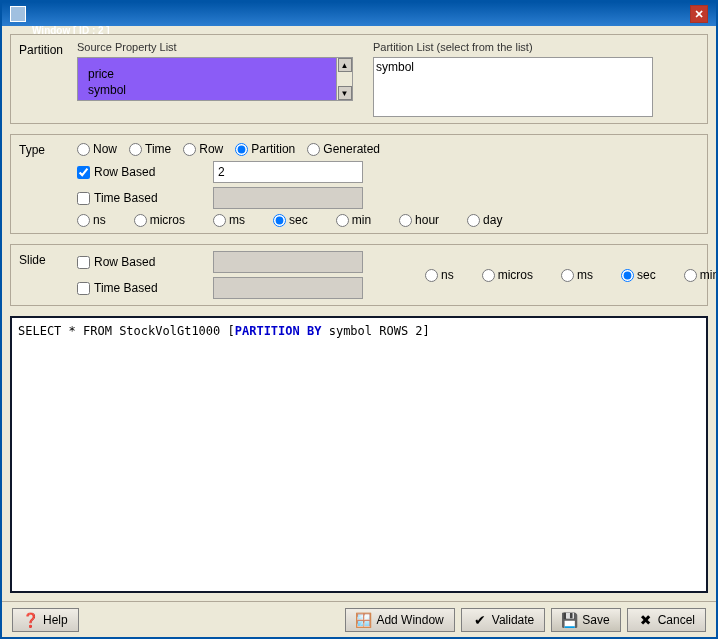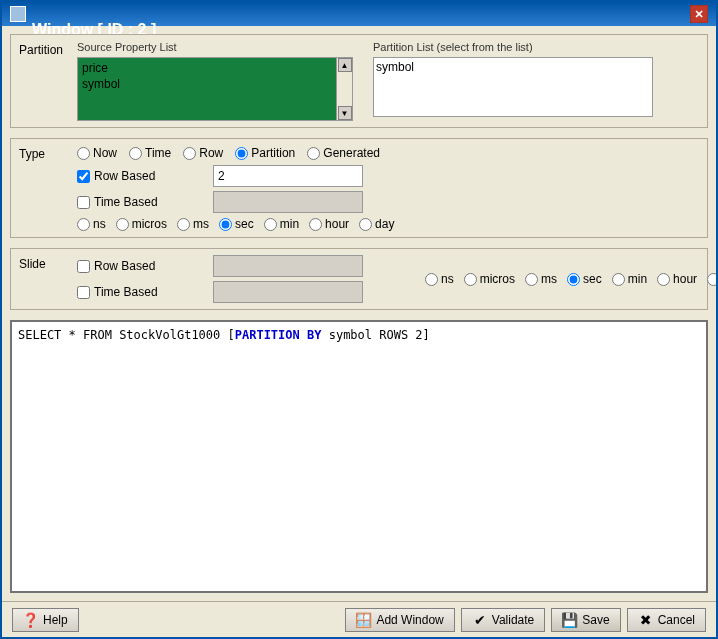--- a/index.html
+++ b/index.html
@@ -33,21 +33,21 @@
       align-items: center;
       gap: 6px;
     }
     .title-icon {
       width: 16px;
       height: 16px;
       background: #a0c0e0;
       border: 1px solid white;
     }
     .title-text {
-      font-size: 16px;
+      font-size: 10px;
       font-weight: bold;
       color: white;
       margin-top: 32px;
     }
     .close-btn {
       width: 18px;
       height: 18px;
       background: #c0392b;
       border: 1px solid #a93226;
       color: white;
@@ -70,25 +70,25 @@
       font-size: 11px;
       color: #333;
       margin-bottom: 4px;
     }
     .list-container {
       position: relative;
       display: flex;
     }
     .list-box {
       width: 260px;
-      height: 64px;
+      height: 44px;
       border: 1px solid #999;
-      background: #15803d;
+      background: #8b5cf6;
       overflow-y: auto;
-      padding: 2px;
+      padding: 8px;
     }
     .list-box div {
       padding: 1px 2px;
       font-size: 12px;
     }
     .scrollbar-area {
       width: 16px;
       border: 1px solid #999;
       border-left: none;
       background: #ece9d8;
@@ -146,37 +146,37 @@
       padding: 2px 4px;
       font-size: 12px;
       height: 22px;
     }
     .text-input-disabled {
       background: #d4d0c8;
       border: 1px solid #999;
     }
     .time-units {
       display: flex;
-      gap: 10px;
+      gap: 28px;
       align-items: center;
       margin-left: 58px;
     }
     .unit-item {
       display: flex;
       align-items: center;
       gap: 3px;
       font-size: 12px;
     }
     .cql-title {
       font-size: 12px;
       margin-bottom: 4px;
     }
     .cql-textarea {
       flex: 1;
-      border: 2px solid #737373;
+      border: 2px solid #0f172a;
       padding: 6px;
       font-size: 12px;
       font-family: monospace;
       background: white;
       min-height: 140px;
     }
     .cql-text {
       font-family: monospace;
       font-size: 12px;
     }

